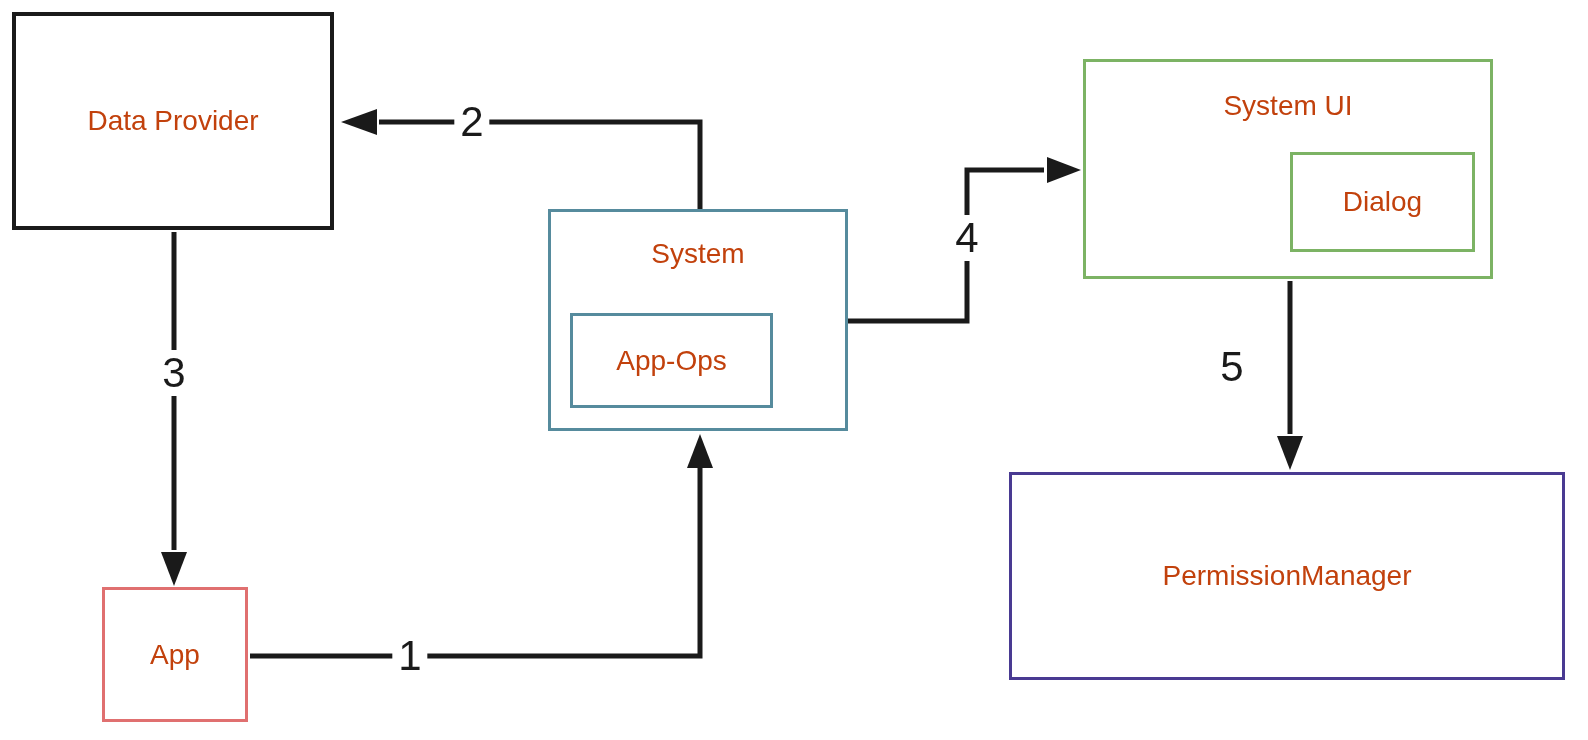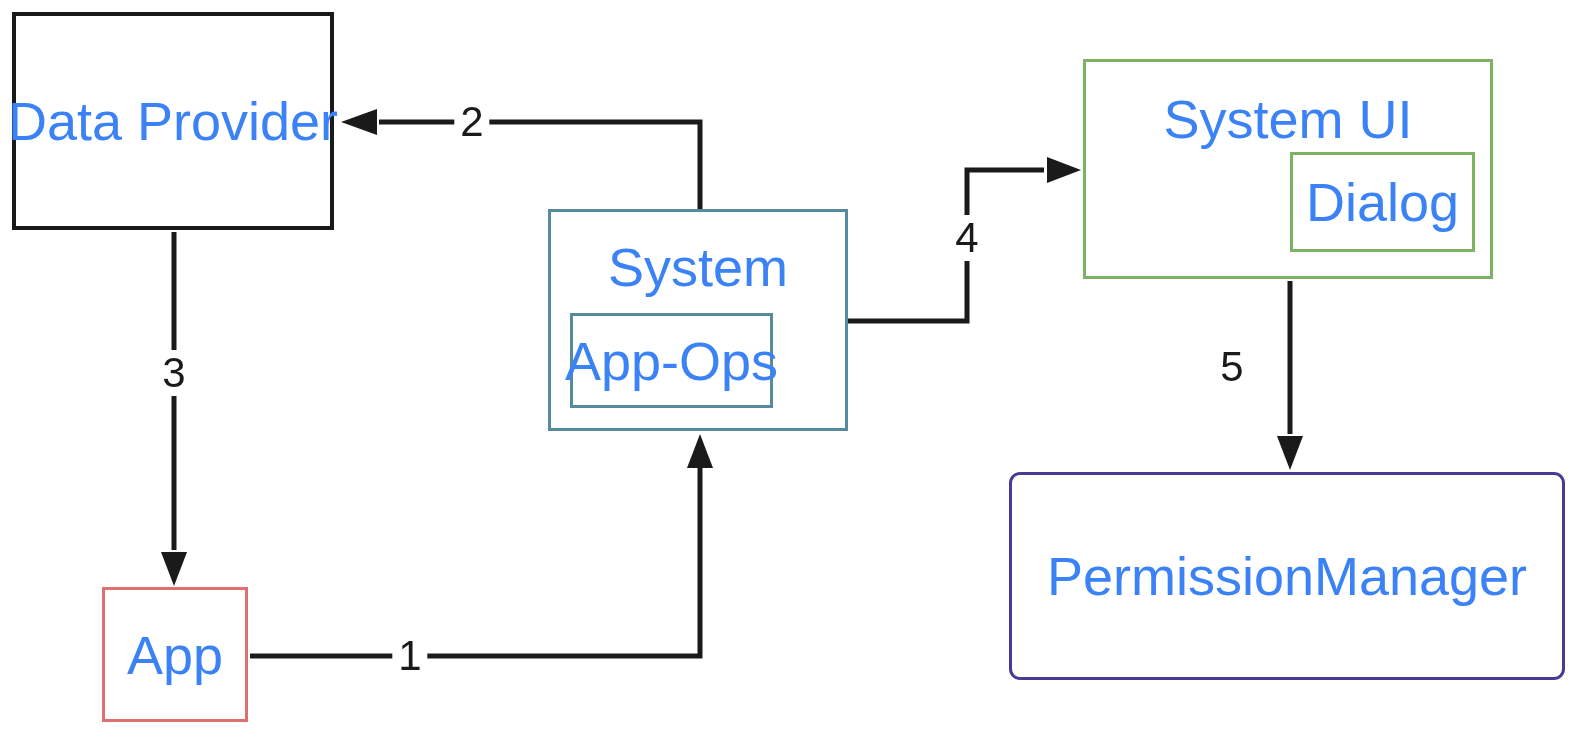--- a/index.html
+++ b/index.html
@@ -14,23 +14,23 @@
     height: 740px;
     background: #ffffff;
     overflow: hidden;
   }
   .node {
     position: absolute;
     background: #ffffff;
     border-style: solid;
   }
   .node-label {
-    font-size: 54px;
+    font-size: 28px;
     line-height: 1;
-    color: #3b82f6;
+    color: #c2410c;
     white-space: nowrap;
   }
   .center-label {
     display: flex;
     align-items: center;
     justify-content: center;
   }
   .top-label {
     position: absolute;
     left: 0;
@@ -93,21 +93,21 @@
     <span class="node-label">App</span>
   </div>
 
   <div class="node" id="node-system-ui" style="border-color: rgb(124, 179, 100);">
     <div class="node-label top-label">System UI</div>
     <div class="node center-label" id="node-dialog" style="border-color: rgb(124, 179, 100);">
       <span class="node-label">Dialog</span>
     </div>
   </div>
 
-  <div class="node center-label" id="node-permission-manager" style="border-color: rgb(73, 58, 146); border-radius: 11px;">
+  <div class="node center-label" id="node-permission-manager" style="border-color: rgb(73, 58, 146);">
     <span class="node-label">PermissionManager</span>
   </div>
 
   <svg id="arrow-layer" viewBox="0 0 1588 740" xmlns="http://www.w3.org/2000/svg">
 
     <g stroke="#1a1a1a" stroke-width="5" fill="none">
       <path d="M 250 656 H 700 V 468"></path>
       <polygon points="700,434 687,468 713,468" fill="#1a1a1a" stroke="none"></polygon>
     </g>
 

